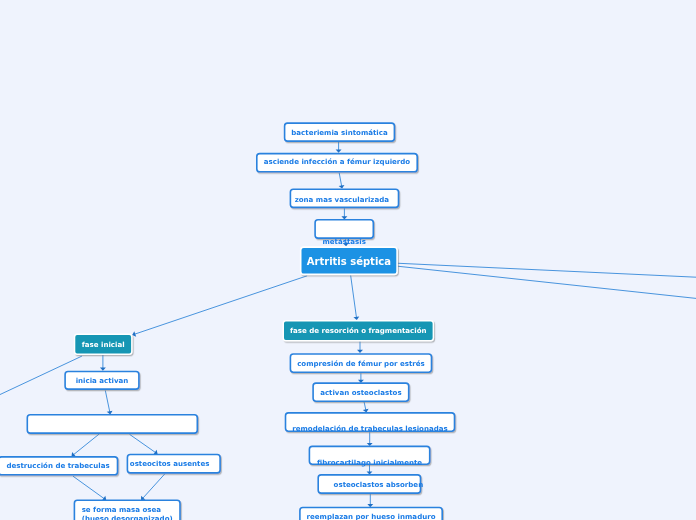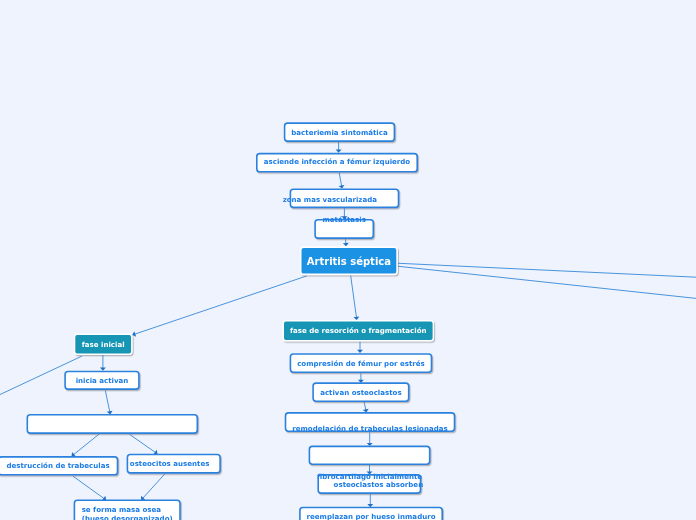--- a/index.html
+++ b/index.html
@@ -99,29 +99,29 @@
     <rect class="box-plain" x="290.40" y="354.00" width="141.10" height="18.20" rx="2.9" stroke-width="1.6"></rect>
     <rect class="box-plain" x="313.10" y="383.10" width="95.60" height="18.10" rx="2.9" stroke-width="1.6"></rect>
     <rect class="box-plain" x="285.50" y="412.90" width="169.00" height="18.30" rx="2.9" stroke-width="1.6"></rect>
     <rect class="box-plain" x="309.40" y="446.40" width="120.30" height="17.80" rx="2.9" stroke-width="1.6"></rect>
     <rect class="box-plain" x="318.20" y="474.90" width="102.30" height="18.20" rx="2.9" stroke-width="1.6"></rect>
     <rect class="box-plain" x="299.90" y="507.50" width="142.30" height="18.20" rx="2.9" stroke-width="1.6"></rect>
     </g>
   </svg>
   <div class="label plain" style="left:283.8px;top:122.3px;width:111.4px;height:19.6px">bacteriemia sintomática</div>
   <div class="label plain" style="left:256.0px;top:152.8px;width:162.0px;height:18px">asciende infección a fémur izquierdo</div>
-  <div class="label plain" style="left:275px;top:188.4px;width:109.7px;height:22px">zona mas vascularizada</div>
-  <div class="label plain" style="left:314.3px;top:205px;width:59.8px;height:28px">metástasis</div>
+  <div class="label plain" style="left:287px;top:188.4px;width:109.7px;height:22px">zona mas vascularizada</div>
+  <div class="label plain" style="left:314.3px;top:227px;width:59.8px;height:28px">metástasis</div>
   <div class="label root" style="left:299.9px;top:246.3px;width:98.0px;height:28.9px">Artritis séptica</div>
   <div class="label teal" style="left:73.8px;top:333.6px;width:58.8px;height:21.3px">fase inicial</div>
   <div class="label plain" style="left:64.3px;top:370.7px;width:75.4px;height:19.2px">inicia activan</div>
   <div class="label plain" style="left:-2.2px;top:456.1px;width:120.5px;height:19.5px">destrucción de trabeculas</div>
   <div class="label plain" style="left:126.6px;top:453.7px;width:86px;height:20.0px">osteocitos ausentes</div>
   <div class="label plain" style="left:73.6px;top:499.5px;width:107.2px;height:28.6px">se forma masa osea
 (hueso desorganizado)</div>
   <div class="label teal" style="left:282.5px;top:320.1px;width:151.6px;height:21.3px">fase de resorción o fragmentación</div>
   <div class="label plain" style="left:289.6px;top:353.2px;width:142.7px;height:19.8px">compresión de fémur por estrés</div>
   <div class="label plain" style="left:312.3px;top:382.3px;width:97.2px;height:19.7px">activan osteoclastos</div>
   <div class="label plain" style="left:284.7px;top:412.1px;width:170.6px;height:32px">remodelación de trabeculas lesionadas</div>
-  <div class="label plain" style="left:308.6px;top:467px;width:121.9px;height:19.4px">fibrocartilago inicialmente</div>
+  <div class="label plain" style="left:308.6px;top:453px;width:121.9px;height:19.4px">fibrocartilago inicialmente</div>
   <div class="label plain" style="left:317.4px;top:474.1px;width:122px;height:19.8px">osteoclastos absorben</div>
   <div class="label plain" style="left:299.1px;top:506.7px;width:143.9px;height:19.8px">reemplazan por hueso inmaduro</div>
 </div>
 
 </body></html>

